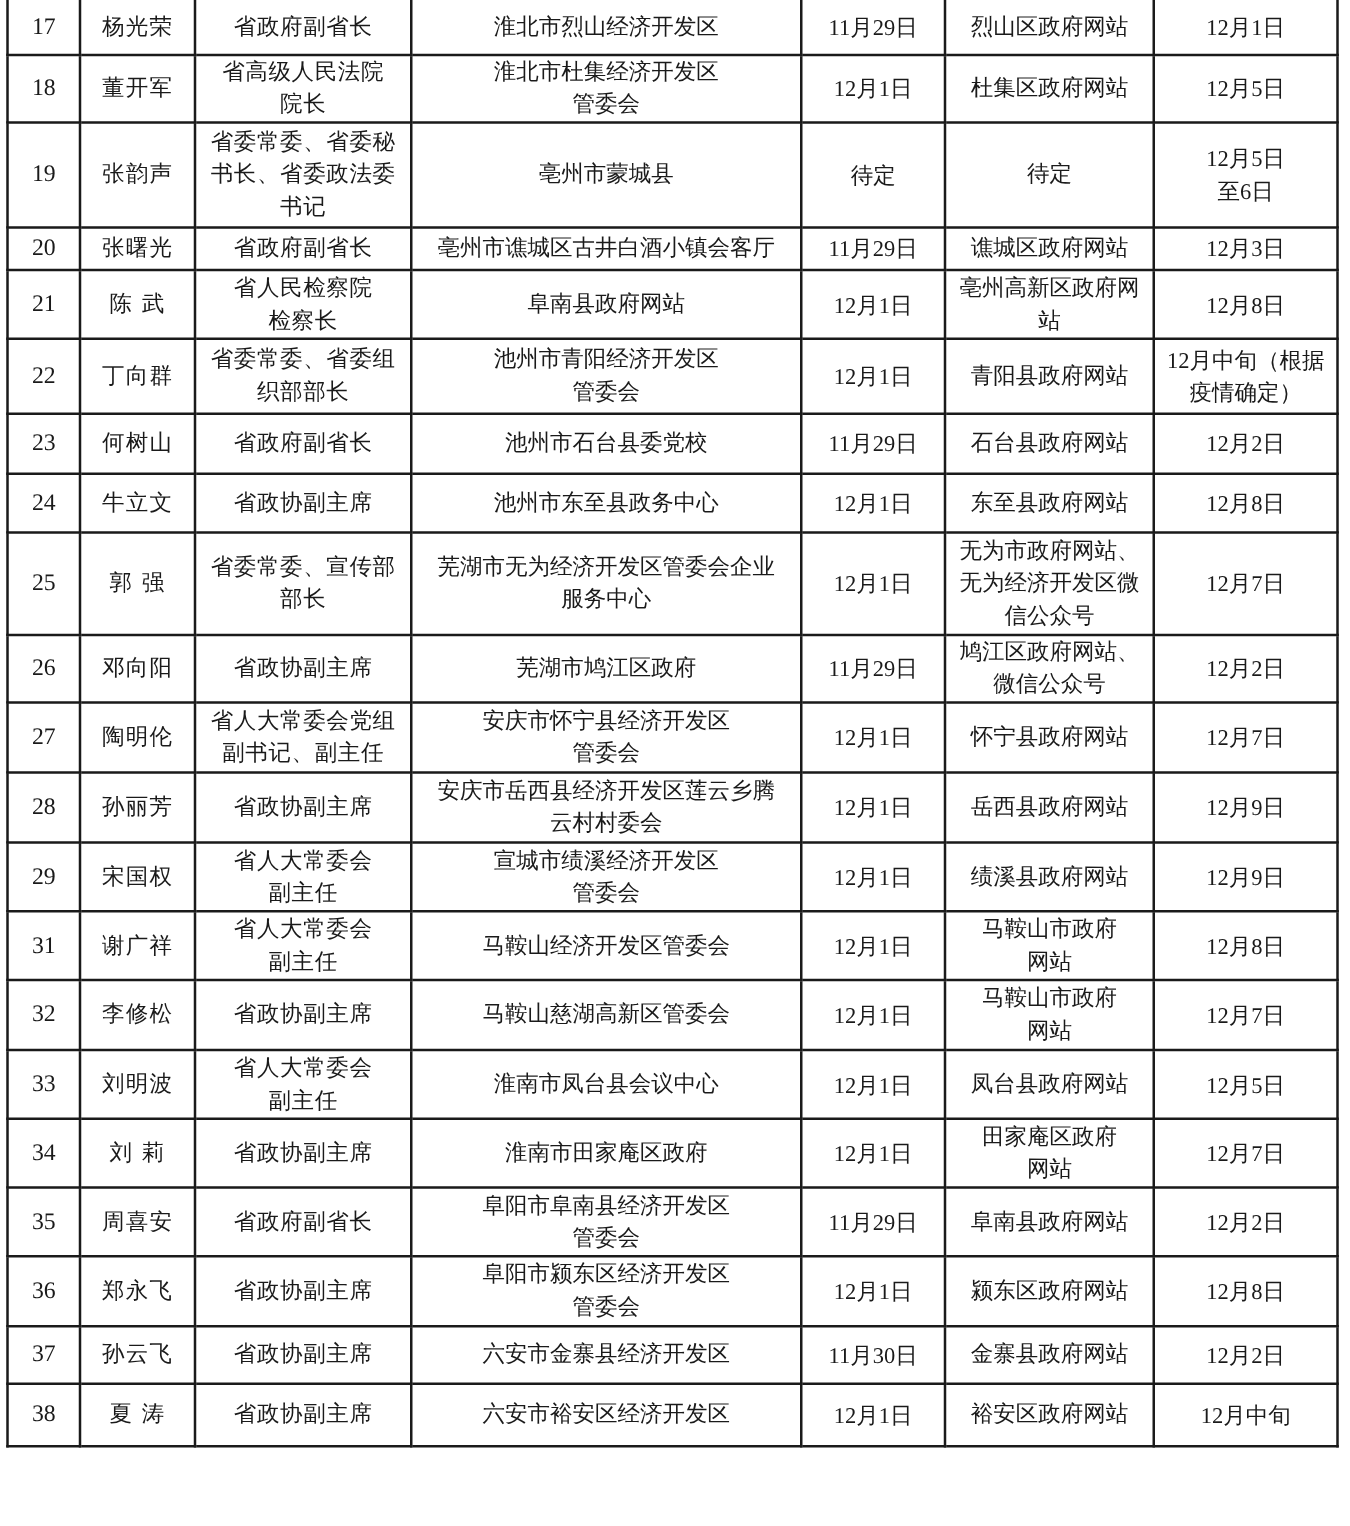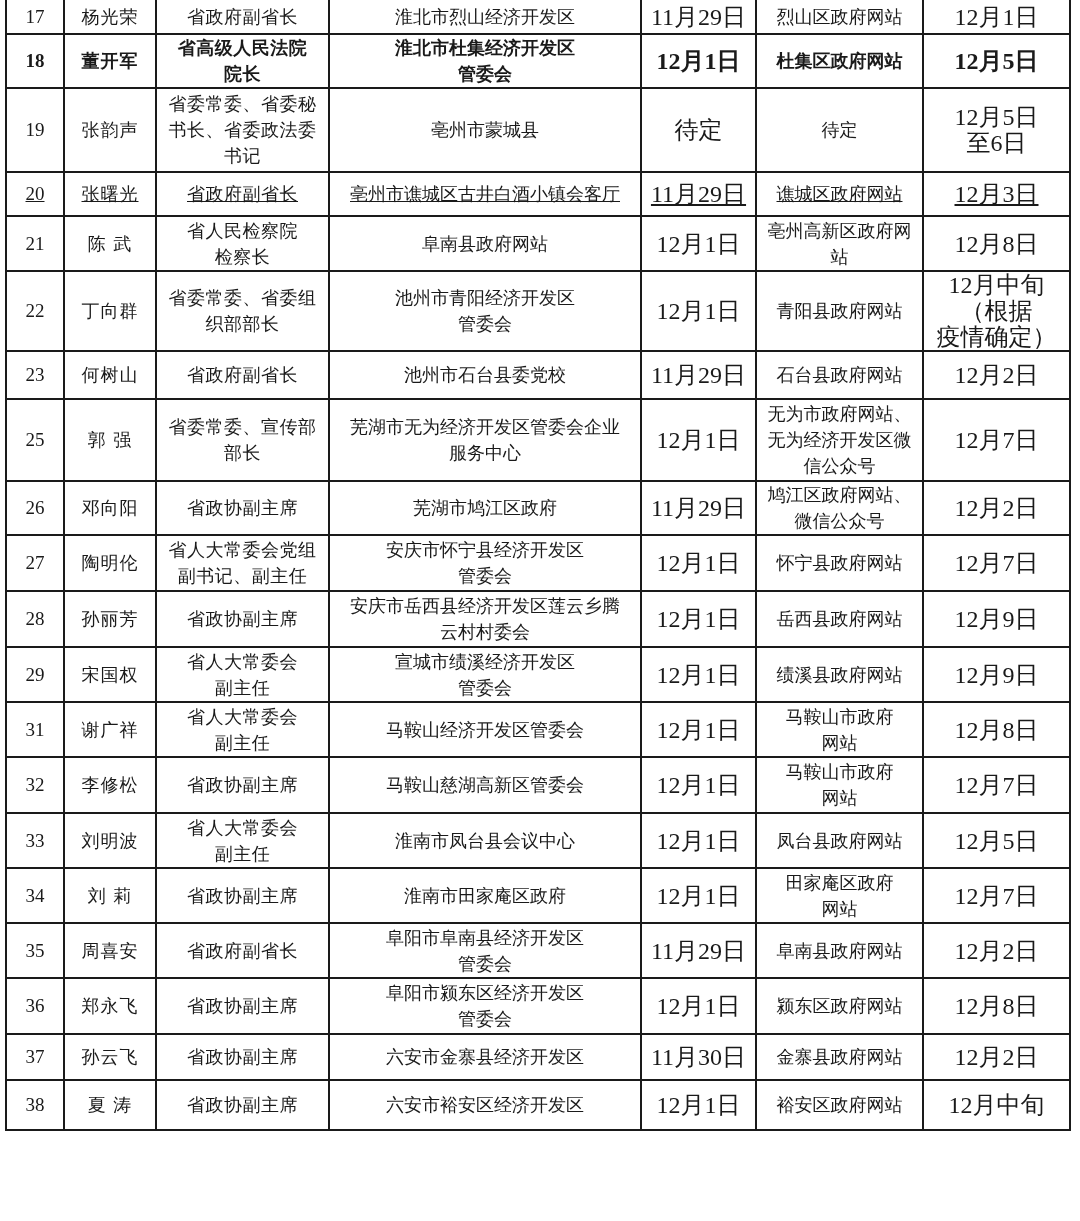--- a/index.html
+++ b/index.html
@@ -1,21 +1,21 @@
 <!DOCTYPE html>
 <html><head>
 <meta charset="utf-8">
 <style>
   html, body { margin: 0; padding: 0; background: #ffffff; }
   body { width: 1080px; height: 1221px; overflow: hidden; position: relative; }
   .sheet { position: absolute; left: 5px; top: -2px; }
   table { border-collapse: collapse; table-layout: fixed; font-family: "DejaVu Serif", "Liberation Serif", serif; color: #1a1a1a; }
   td { border: 2px solid #1a1a1a; text-align: center; vertical-align: middle; font-size: 18px; line-height: 26px; padding: 0 4px; box-sizing: border-box; }
   td.c-no { font-family: "Liberation Serif", "DejaVu Serif", serif; font-size: 19px; }
-  td.c-date, td.c-pub { font-family: "Liberation Serif", "DejaVu Serif", serif; font-size: 24px; }
+  td.c-date, td.c-pub { font-family: "Liberation Serif", "DejaVu Serif", serif; font-size: 18px; }
   td.c-name { letter-spacing: 1px; text-align: center; }
   td.c-title { letter-spacing: 0.5px; padding: 0 2px; }
   td.c-site { white-space: pre-line; padding: 0 2px; }
   td.c-time, td.c-pub, td.c-title, td.c-loc { white-space: pre-line; }
   col.w-no { width: 58px; }
   col.w-name { width: 92px; }
   col.w-title { width: 173px; }
   col.w-loc { width: 312px; }
   col.w-time { width: 115px; }
   col.w-site { width: 167px; }
@@ -29,30 +29,30 @@
     <colgroup>
       <col class="w-no">
         <col class="w-name">
         <col class="w-title">
         <col class="w-loc">
         <col class="w-time">
         <col class="w-site">
         <col class="w-pub">
     </colgroup>
     <tbody id="tbody">
-        <tr style="height: 35px;">
+        <tr style="height: 45px;">
     <td class="c-no">17</td>
     <td class="c-name">杨光荣</td>
     <td class="c-title">省政府副省长</td>
     <td class="c-loc">淮北市烈山经济开发区</td>
     <td class="c-date">11月29日</td>
     <td class="c-site">烈山区政府网站</td>
     <td class="c-pub">12月1日</td>
   </tr>
-        <tr style="height: 39px; font-weight: bold;">
+        <tr style="height: 39px;">
     <td class="c-no">18</td>
     <td class="c-name">董开军</td>
     <td class="c-title">省高级人民法院
 院长</td>
     <td class="c-loc">淮北市杜集经济开发区
 管委会</td>
     <td class="c-date">12月1日</td>
     <td class="c-site">杜集区政府网站</td>
     <td class="c-pub">12月5日</td>
   </tr>
@@ -61,60 +61,69 @@
     <td class="c-name">张韵声</td>
     <td class="c-title">省委常委、省委秘
 书长、省委政法委
 书记</td>
     <td class="c-loc">亳州市蒙城县</td>
     <td class="c-date">待定</td>
     <td class="c-site">待定</td>
     <td class="c-pub">12月5日
 至6日</td>
   </tr>
-        <tr style="height: 44px; text-decoration: underline;">
+        <tr style="height: 34px;">
     <td class="c-no">20</td>
     <td class="c-name">张曙光</td>
     <td class="c-title">省政府副省长</td>
     <td class="c-loc">亳州市谯城区古井白酒小镇会客厅</td>
     <td class="c-date">11月29日</td>
     <td class="c-site">谯城区政府网站</td>
     <td class="c-pub">12月3日</td>
   </tr>
         <tr style="height: 55px;">
     <td class="c-no">21</td>
     <td class="c-name">陈  武</td>
     <td class="c-title">省人民检察院
 检察长</td>
     <td class="c-loc">阜南县政府网站</td>
     <td class="c-date">12月1日</td>
     <td class="c-site">亳州高新区政府网
 站</td>
     <td class="c-pub">12月8日</td>
   </tr>
-        <tr style="height: 74px;">
+        <tr style="height: 60px;">
     <td class="c-no">22</td>
     <td class="c-name">丁向群</td>
     <td class="c-title">省委常委、省委组
 织部部长</td>
     <td class="c-loc">池州市青阳经济开发区
 管委会</td>
     <td class="c-date">12月1日</td>
     <td class="c-site">青阳县政府网站</td>
     <td class="c-pub">12月中旬（根据
 疫情确定）</td>
   </tr>
         <tr style="height: 48px;">
     <td class="c-no">23</td>
     <td class="c-name">何树山</td>
     <td class="c-title">省政府副省长</td>
     <td class="c-loc">池州市石台县委党校</td>
     <td class="c-date">11月29日</td>
     <td class="c-site">石台县政府网站</td>
     <td class="c-pub">12月2日</td>
+  </tr>
+        <tr style="height: 47px;">
+    <td class="c-no">24</td>
+    <td class="c-name">牛立文</td>
+    <td class="c-title">省政协副主席</td>
+    <td class="c-loc">池州市东至县政务中心</td>
+    <td class="c-date">12月1日</td>
+    <td class="c-site">东至县政府网站</td>
+    <td class="c-pub">12月8日</td>
   </tr>
         <tr style="height: 82px;">
     <td class="c-no">25</td>
     <td class="c-name">郭  强</td>
     <td class="c-title">省委常委、宣传部
 部长</td>
     <td class="c-loc">芜湖市无为经济开发区管委会企业
 服务中心</td>
     <td class="c-date">12月1日</td>
     <td class="c-site">无为市政府网站、

